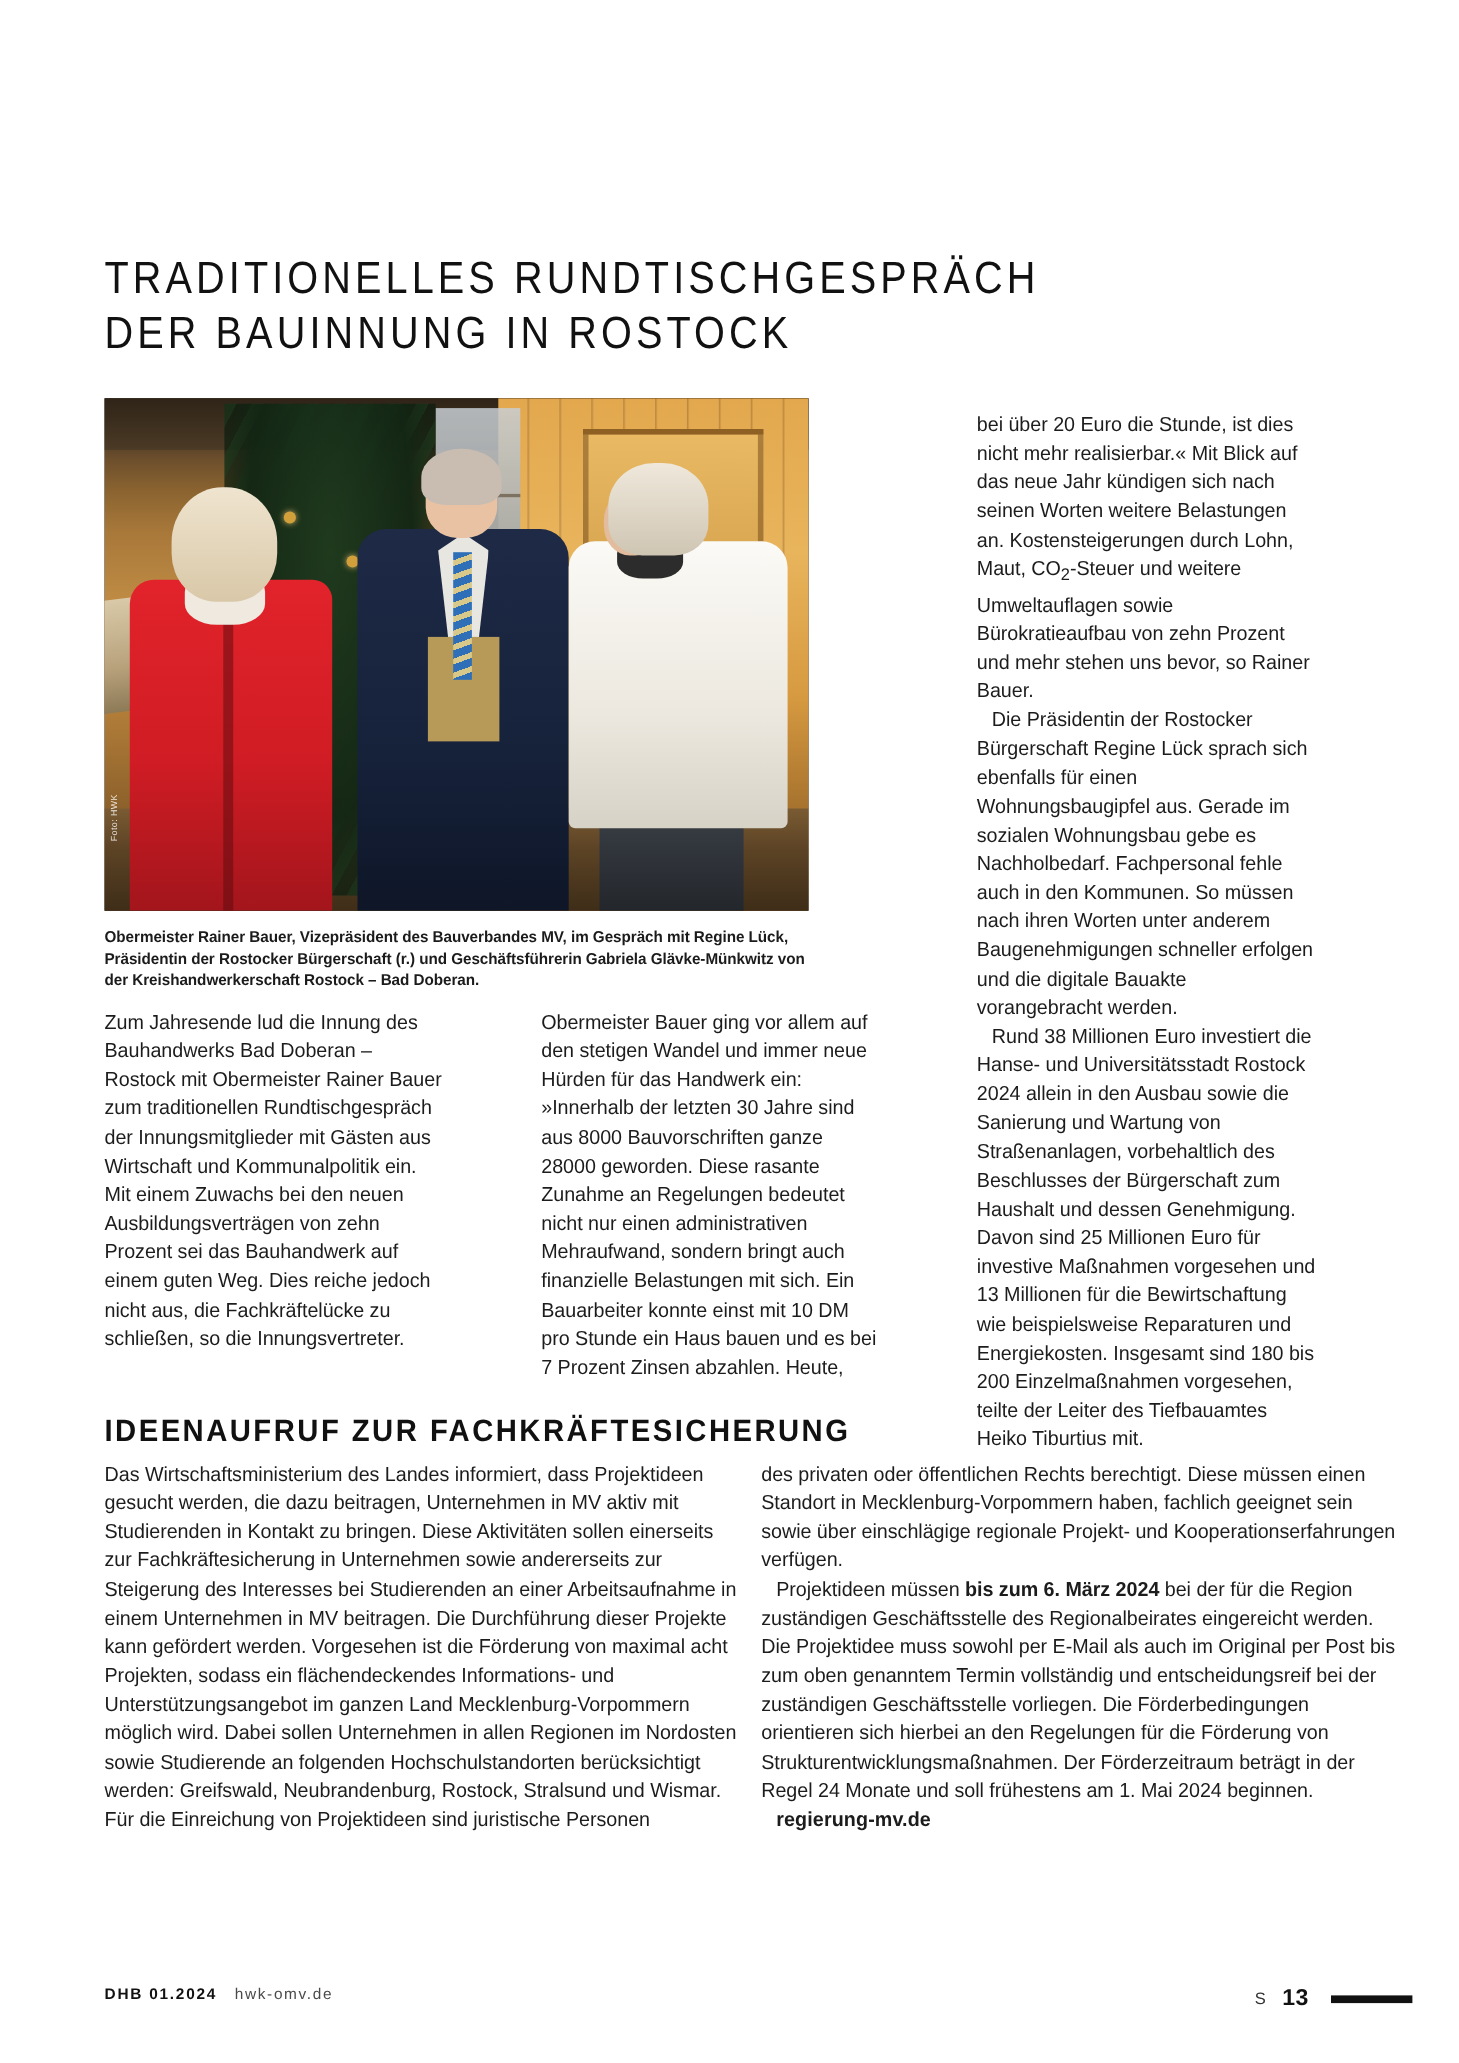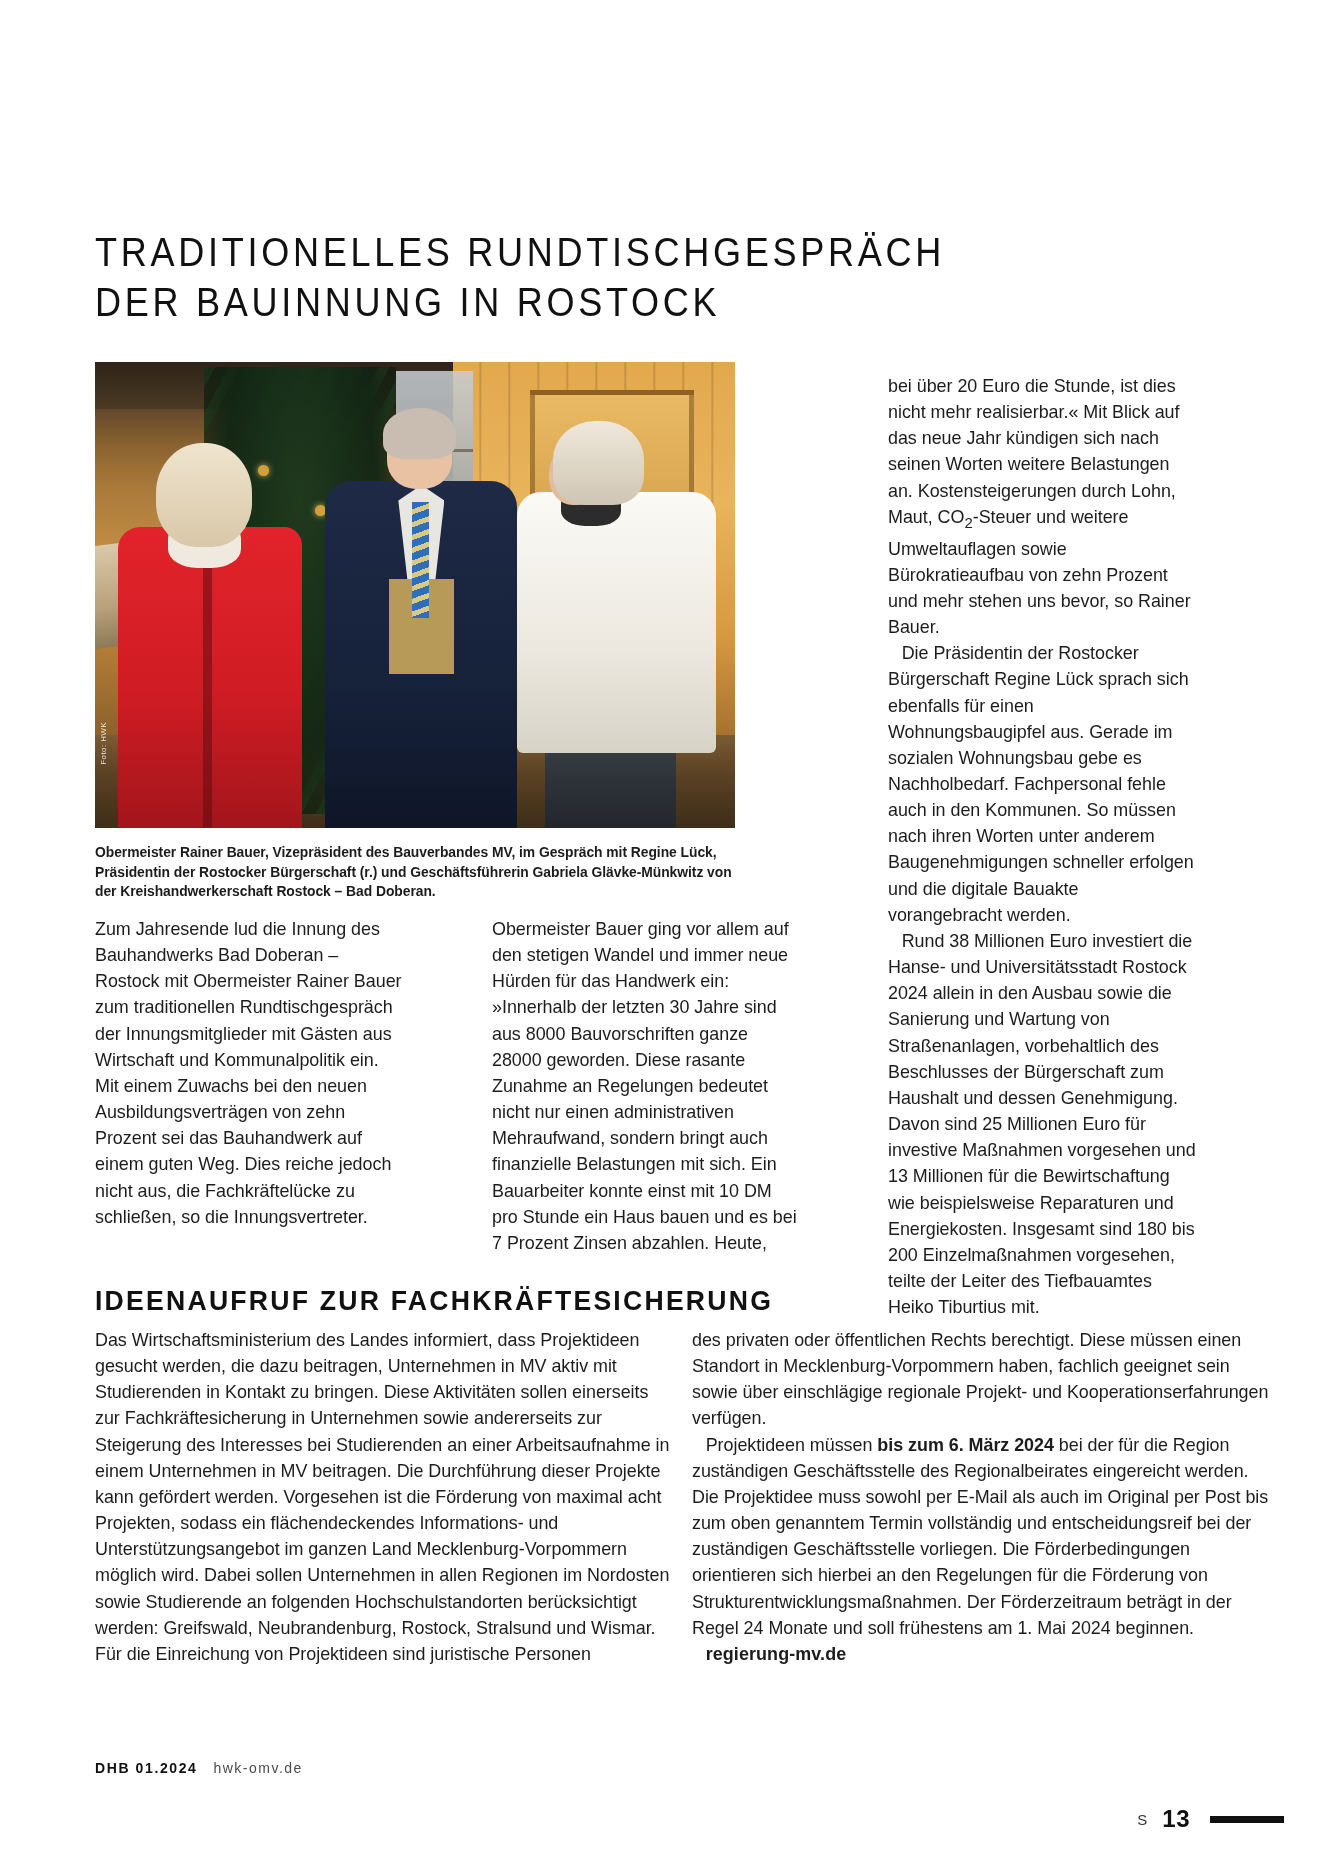--- a/index.html
+++ b/index.html
@@ -409,21 +409,21 @@
   .lcol b, .lcol strong { font-weight: 700; }
   .url-line {
     font-weight: 700;
     letter-spacing: 0.1px;
   }
 
   
   .footer-left {
     position: absolute;
     left: 95px;
-    top: 1760px;
+    top: 1804px;
     font-family: "Liberation Sans Narrow", "Liberation Sans", sans-serif;
     font-size: 14px;
     letter-spacing: 1.5px;
     color: #4a4a4a;
     display: flex;
     align-items: baseline;
     gap: 16px;
   }
   .footer-left .issue {
     font-weight: 700;
@@ -439,21 +439,21 @@
     gap: 14px;
   }
   .footer-right .s-label {
     font-family: "Liberation Sans Narrow", "Liberation Sans", sans-serif;
     font-size: 15px;
     color: #333;
     letter-spacing: 1px;
   }
   .footer-right .pageno {
     font-family: "Liberation Sans Narrow", "Liberation Sans", sans-serif;
-    font-size: 24px;
+    font-size: 21px;
     font-weight: 700;
     color: #111;
     letter-spacing: .5px;
   }
   .footer-right .bar {
     width: 74px;
     height: 7px;
     background: #111;
     margin-left: 6px;
   }

